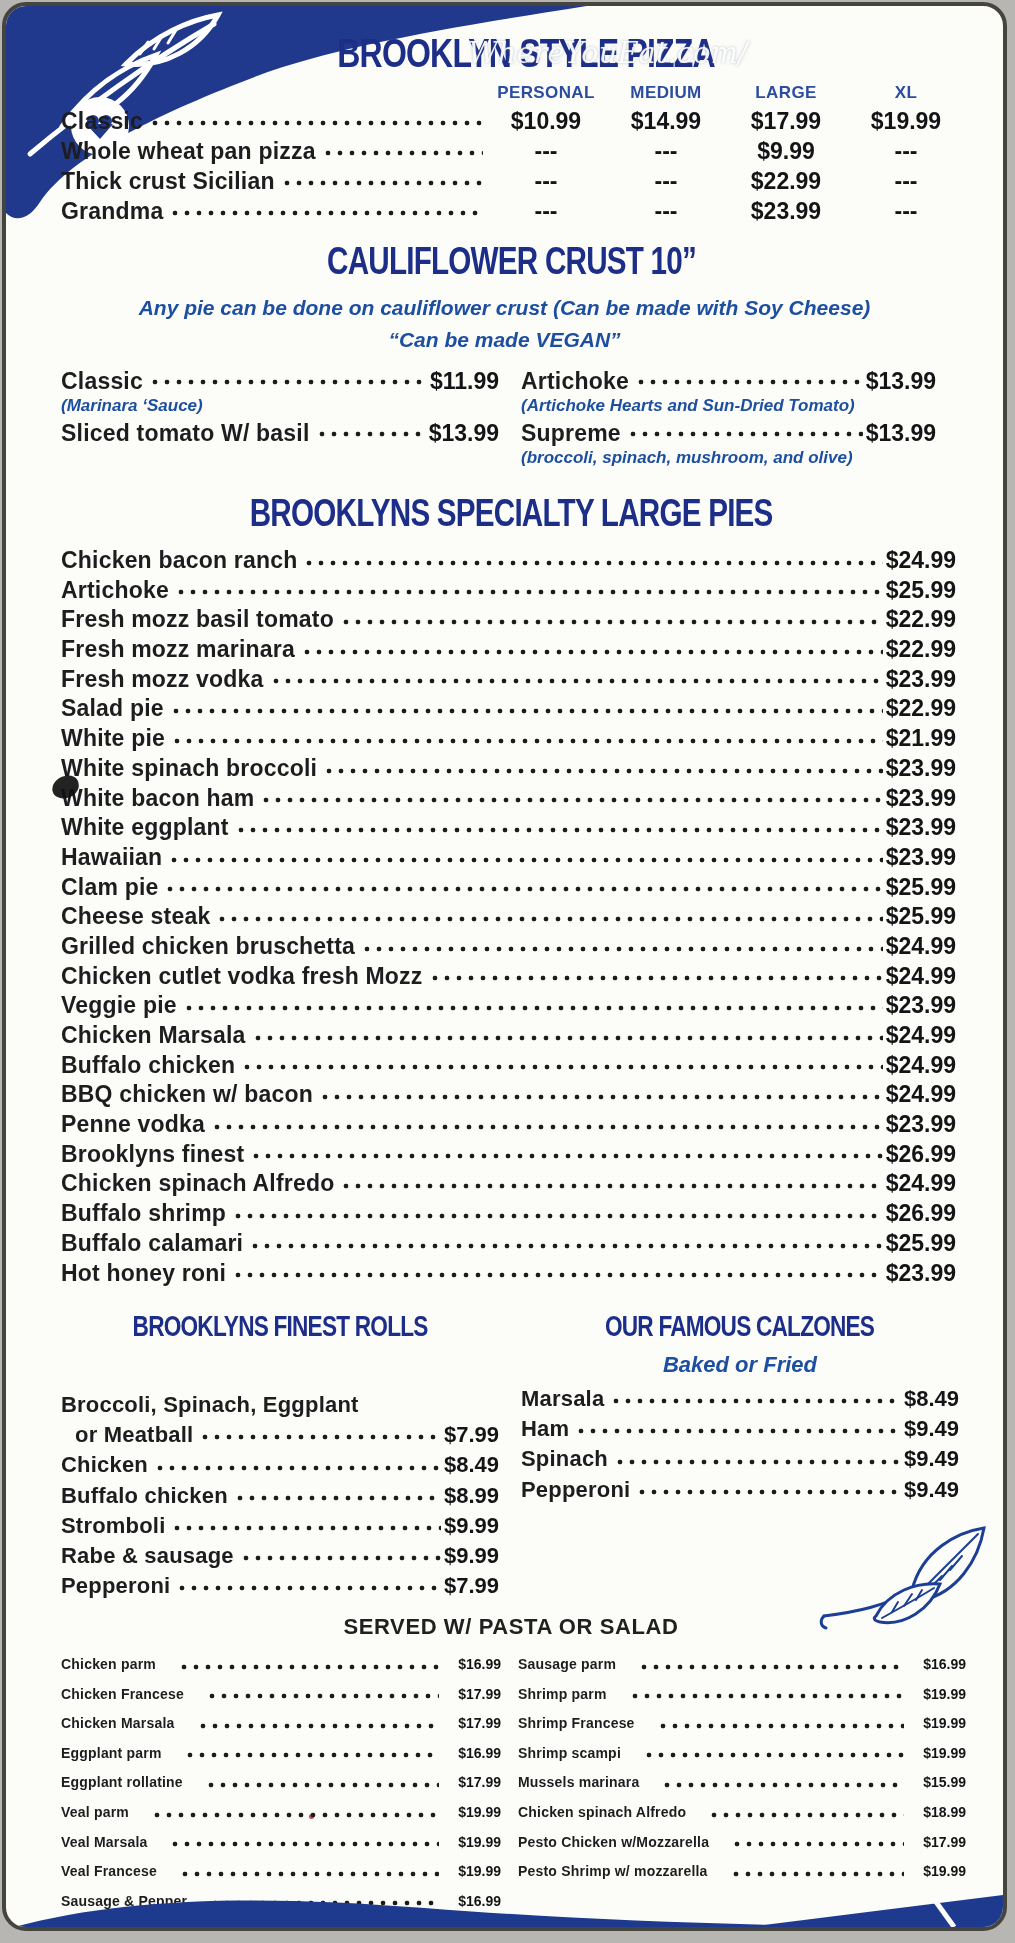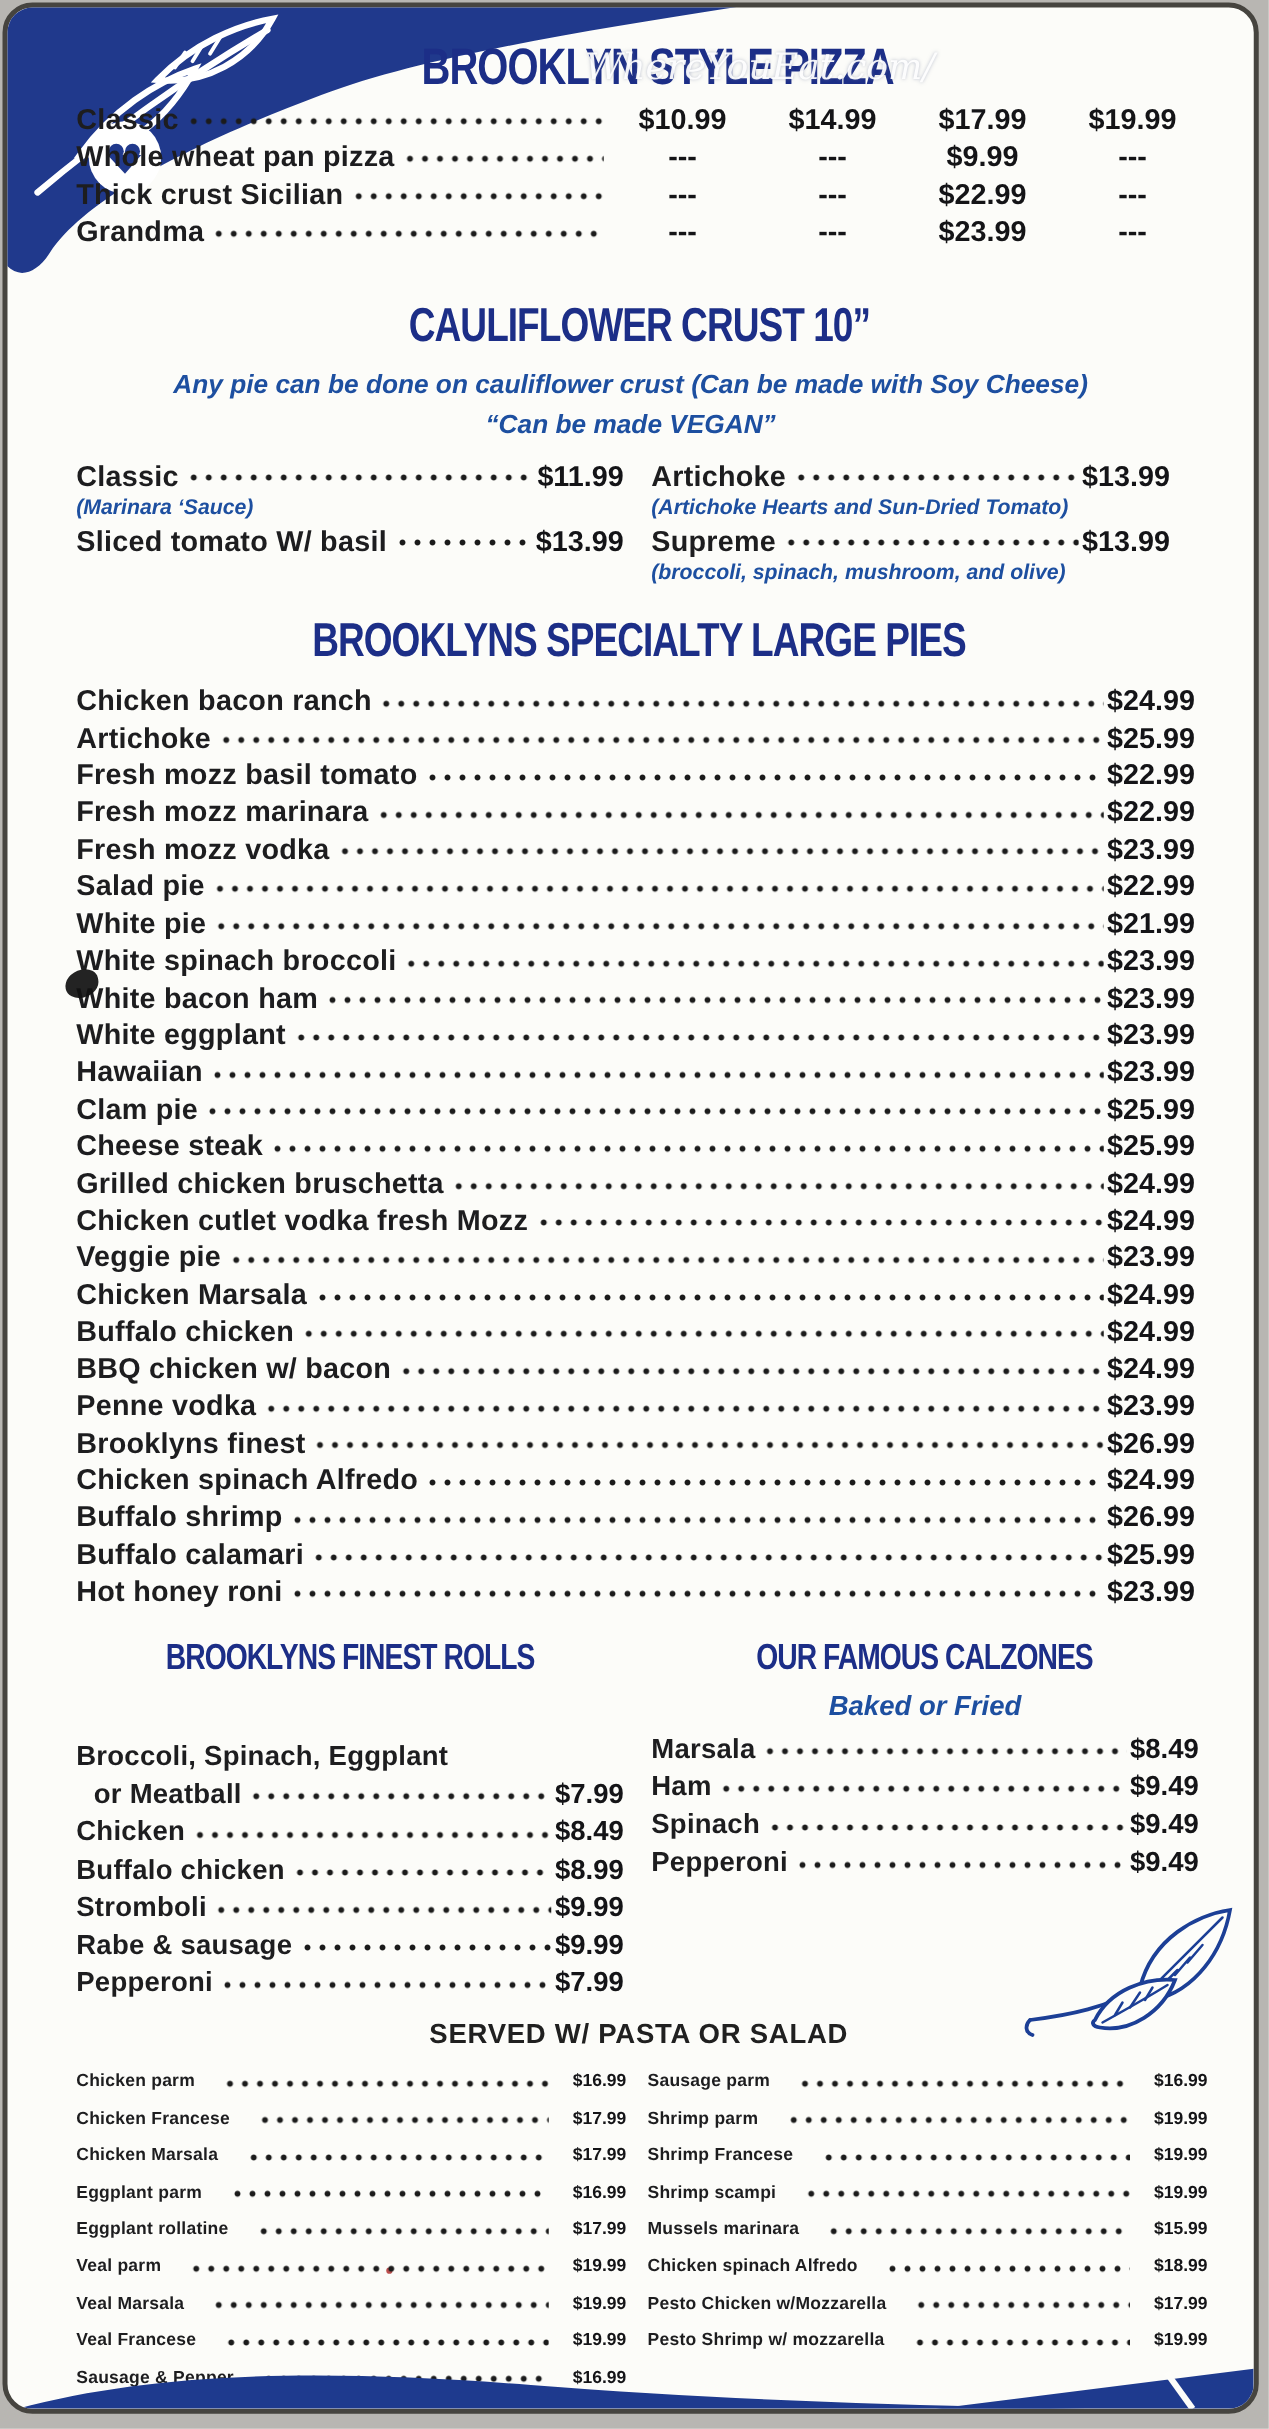--- a/index.html
+++ b/index.html
@@ -84,20 +84,27 @@
       <path d="M84,122 L111,122 L98,137 Z"></path>
     </g>
   </svg>
 
   <div class="abs bt" style="left:260px;top:24px;width:520px;font-size:41px;">
     <span class="cx">BROOKLYN STYLE PIZZA</span>
   </div>
   <div class="abs wm" style="left:462px;top:30px;">WhereYouEat.com/</div>
 
   <div class="abs pizza">
+    <div class="phead">
+      <span class="sp"></span>
+      <span class="hc">PERSONAL</span>
+      <span class="hc">MEDIUM</span>
+      <span class="hc">LARGE</span>
+      <span class="hc">XL</span>
+    </div>
     <div class="prow">
       <span class="n">Classic</span>
         <span class="l"></span>
       <span class="c">$10.99</span>
         <span class="c">$14.99</span>
         <span class="c">$17.99</span>
         <span class="c">$19.99</span>
     </div>
     <div class="prow">
       <span class="n">Whole wheat pan pizza</span>

